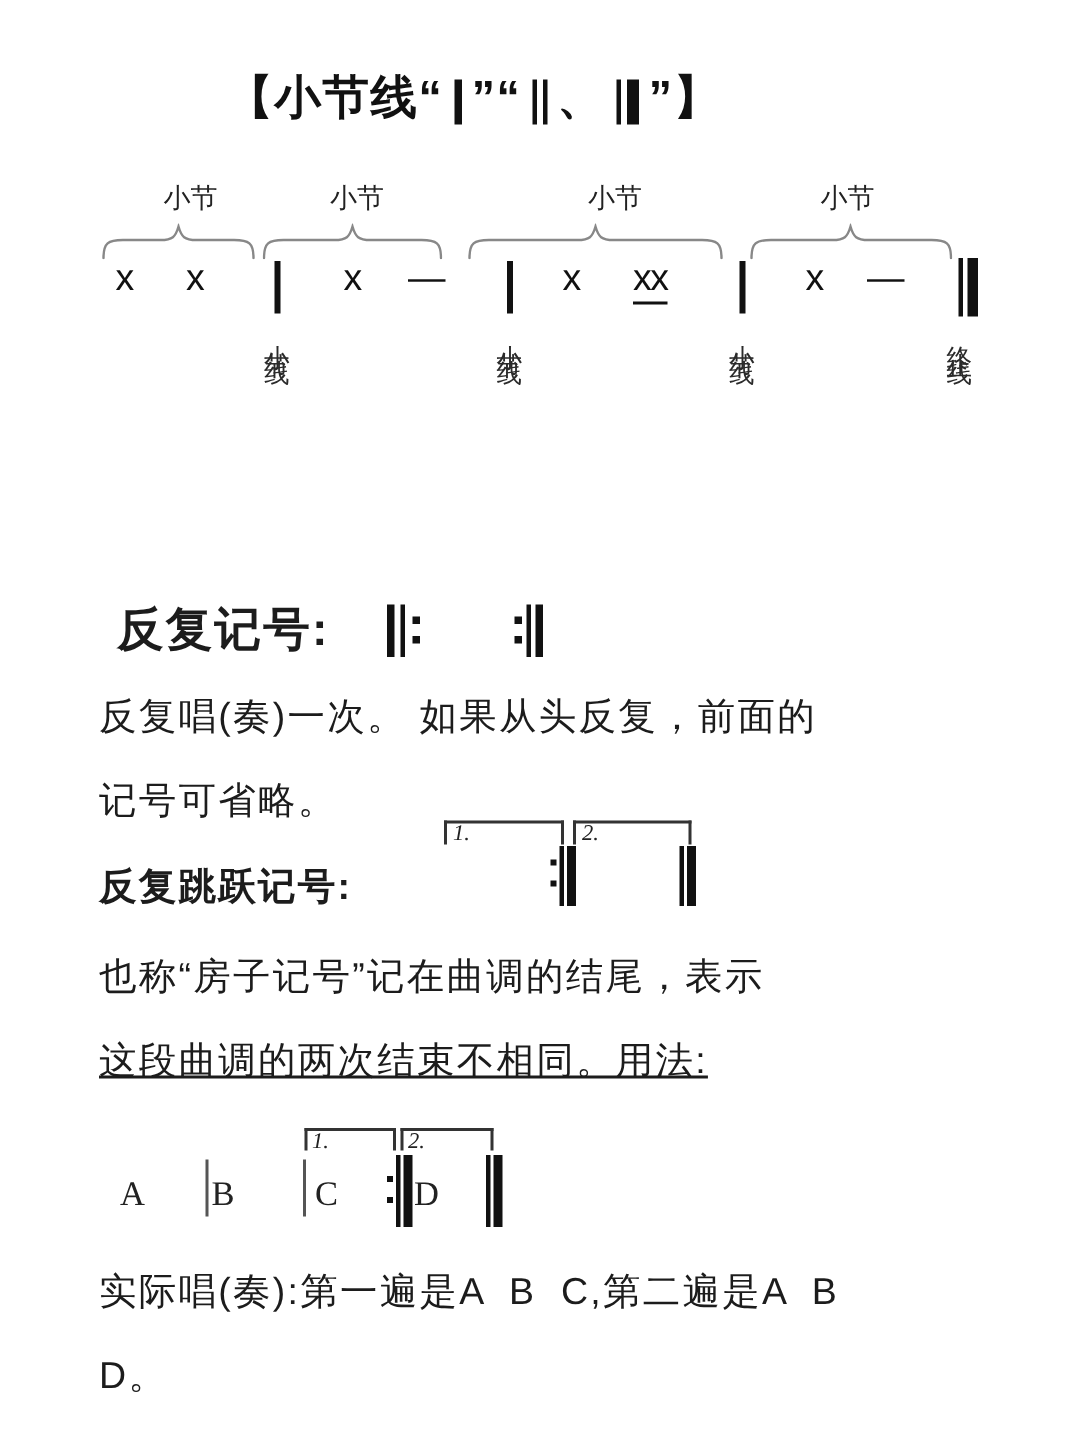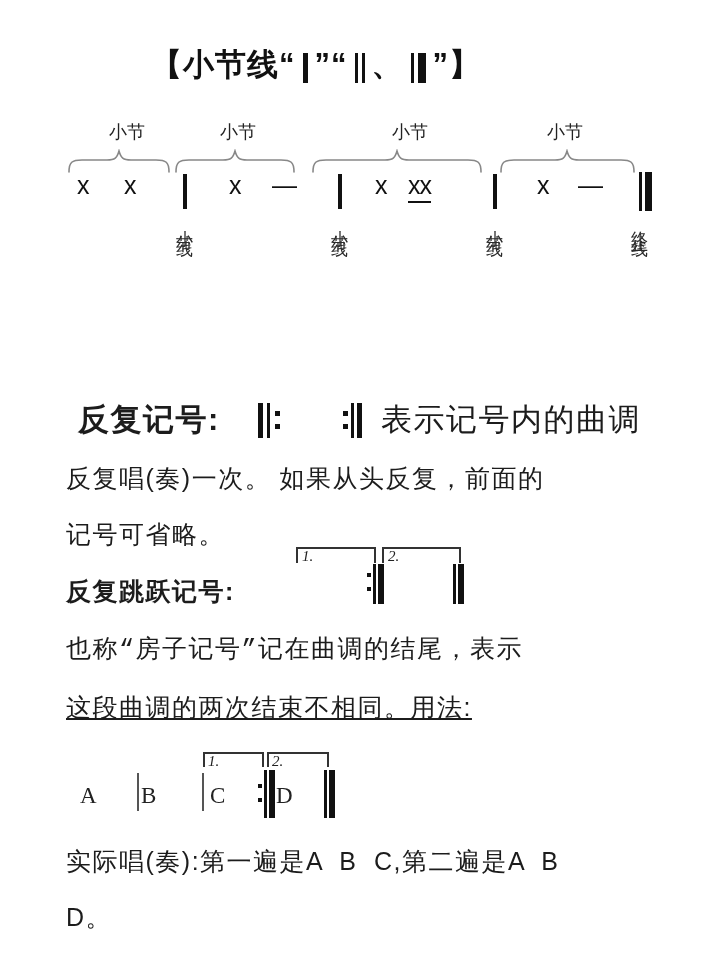--- a/index.html
+++ b/index.html
@@ -43,21 +43,21 @@
     letter-spacing:1.5px; white-space:nowrap; color:#1c1c1c;
   }
   .bold { font-weight:700; }
   .lrow { position:absolute; left:12px; width:720px; height:48px; font-size:31px; line-height:44px; letter-spacing:1.5px; white-space:nowrap; }
   .lrow .at { position:absolute; }
 
   .l1 { top:398px; }
   .l2 { top:456px; }
   .l3 { top:512px; }
   .l4 { top:569px; }
-  .l5 { top:629px;font-family:Liberation Mono, monospace; }
+  .l5 { top:629px; }
   .l6 { top:685px;text-decoration:underline; }
   .l7 { top:839px; word-spacing:8px; }
   .l8 { top:895px; }
 
   
   .sign { position:absolute; top:5px; width:22px; height:35px; }
   .sr-thick { position:absolute; top:0; width:5px; height:35px; background:#111; }
   .sr-thin  { position:absolute; top:0; width:3px; height:35px; background:#111; }
   .sr-dot   { position:absolute; width:4.5px; height:4.5px; background:#111; }
 
@@ -123,21 +123,21 @@
       <path d="M1,23 C1,13 4,11 14,11 L55,11 C63,11 65,9 67,2 C69,9 71,11 79,11 L121,11 C131,11 134,13 134,23" stroke="#888" stroke-width="1.6" fill="none" stroke-linecap="round"></path>
     </svg>
 
     <span class="note" style="left:17px">x</span>
     <span class="note" style="left:64px">x</span>
     <div class="mbar" style="left:123px"></div>
     <span class="note" style="left:169px">x</span>
     <span class="note" style="left:212px">—</span>
     <div class="mbar" style="left:278px"></div>
     <span class="note" style="left:315px">x</span>
-    <span class="note note-underline" style="left:348px">xx</span>
+    <span class="note note-underline" style="left:362px">xx</span>
     <div class="mbar" style="left:433px"></div>
     <span class="note" style="left:477px">x</span>
     <span class="note" style="left:518px">—</span>
     <div class="tbar-thin" style="left:579px"></div>
     <div class="tbar-thick" style="left:585px"></div>
 
     <div class="vlabel" style="left:113px">小节线</div>
     <div class="vlabel" style="left:268px">小节线</div>
     <div class="vlabel" style="left:423px">小节线</div>
     <div class="vlabel" style="left:568px">终止线</div>
@@ -150,21 +150,20 @@
         <i class="sr-thin" style="left:9px"></i>
       <i class="sr-dot" style="left:17px; top:8px"></i>
         <i class="sr-dot" style="left:17px; top:21px"></i>
     </span>
     <span class="sign" style="left:331px">
       <i class="sr-dot" style="left:0; top:8px"></i>
         <i class="sr-dot" style="left:0; top:21px"></i>
       <i class="sr-thin" style="left:8px"></i>
         <i class="sr-thick" style="left:14px"></i>
     </span>
-    <span class="at" style="left:369px">表示记号内的曲调</span>
   </div>
 
   <div class="tline l2">反复唱(奏)一次。 如果从头反复，前面的</div>
   <div class="tline l3">记号可省略。</div>
   <div class="tline l4 bold">反复跳跃记号:</div>
 
   <div class="diagram2">
     <div class="volta" style="left:8px; top:5px; width:80px; height:16px"></div>
     <div class="volta-label" style="left:14px; top:7px">1.</div>
     <div class="volta" style="left:94px; top:5px; width:79px; height:16px"></div>

